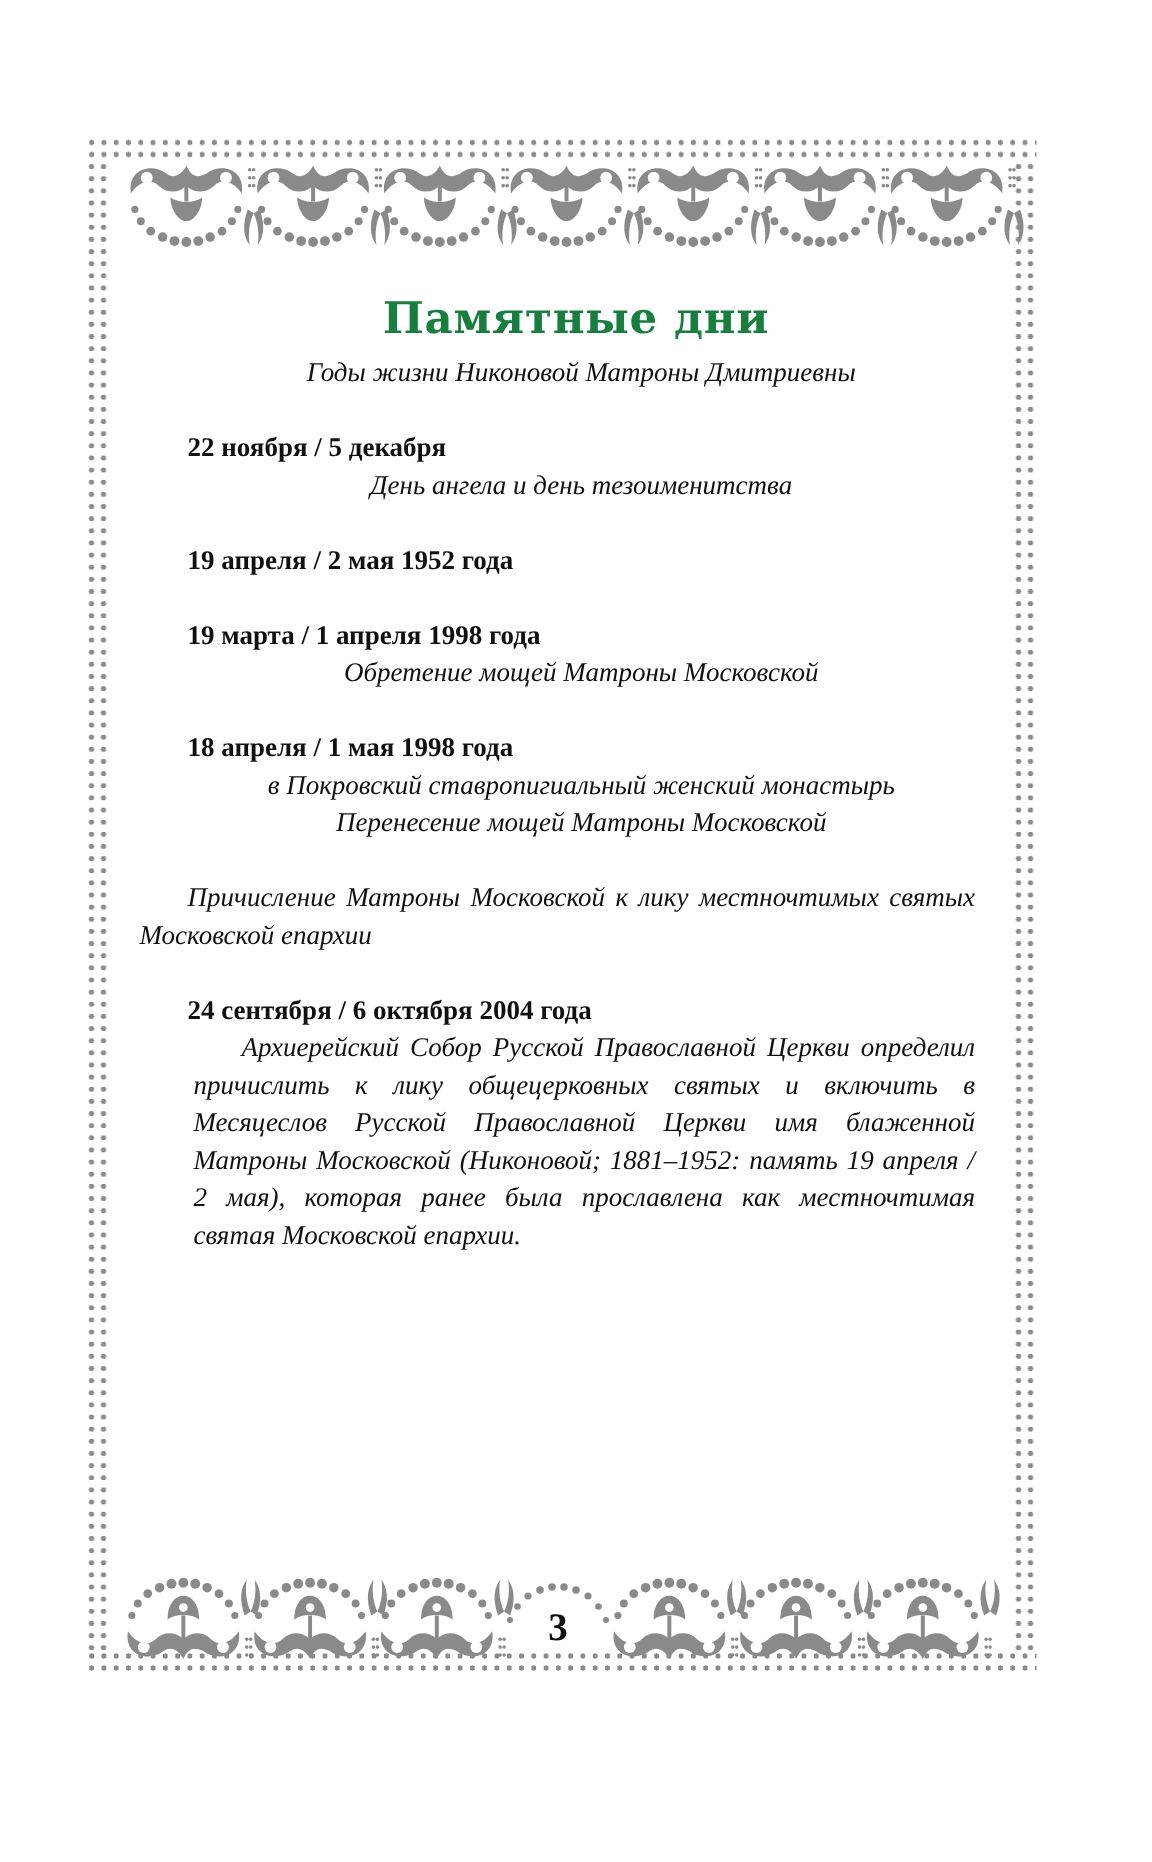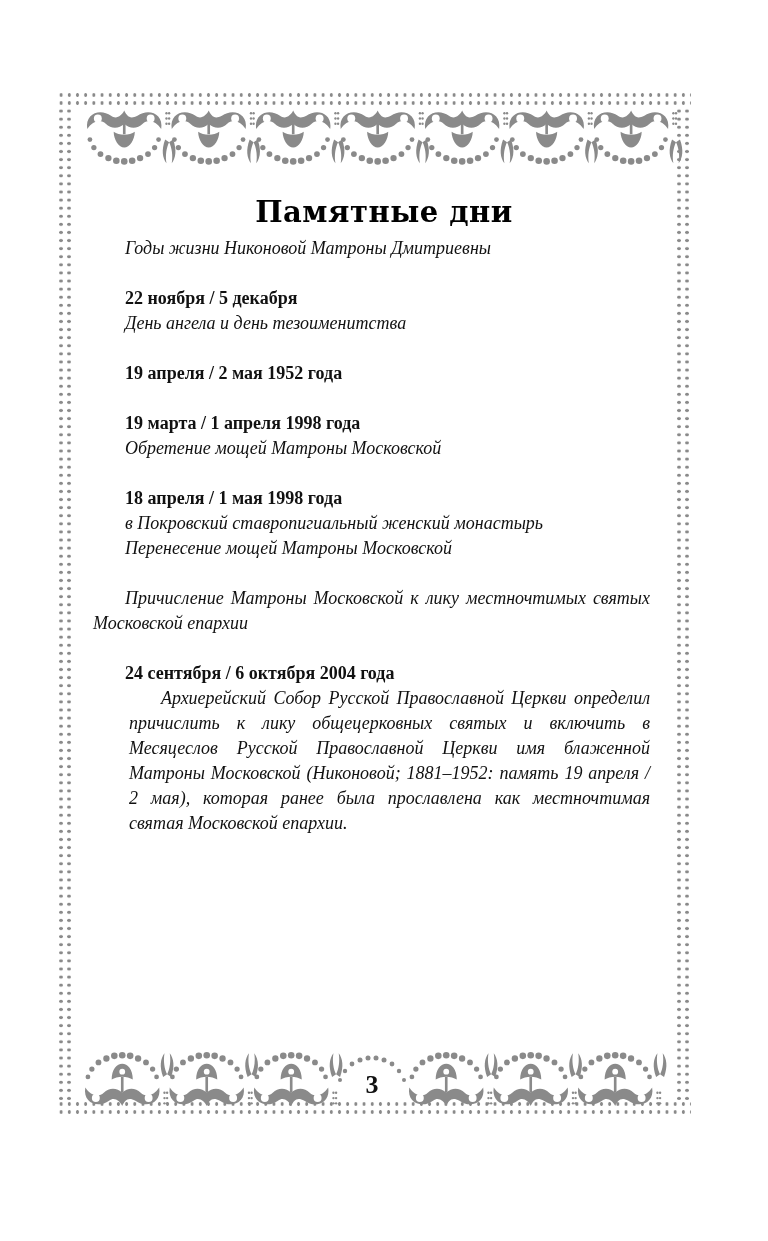--- a/index.html
+++ b/index.html
@@ -2,29 +2,29 @@
 <html><head>
 <meta charset="utf-8">
 <style>
   html, body { margin: 0; padding: 0; background: #ffffff; }
   body { width: 768px; height: 1241px; position: relative; overflow: hidden; font-family: "Liberation Serif", serif; color: #111; }
   .page { position: absolute; left: 0; top: 0; width: 768px; height: 1241px; }
   .border-svg { position: absolute; left: 0; top: 0; }
   .title {
     position: absolute; left: 0; width: 768px; top: 176px; text-align: center;
     font-family: "DejaVu Serif", serif; font-weight: bold; font-size: 29px; letter-spacing: 0.5px;
-    color: #000000;
+    color: #15803d;
   }
   .content { position: absolute; left: 93px; top: 236px; width: 557px; }
   .entry { margin-bottom: 25px; }
   .date { font-weight: bold; font-size: 18px; line-height: 25px; padding-left: 32px; }
   .desc { font-style: italic; font-size: 18px; line-height: 25px; }
   .desc.indented { padding-left: 32px; }
   .desc.para { text-align: justify; text-indent: 32px; text-align-last: left; }
-  .desc .line { display: block; }
+  .desc .line { display: block; text-align: center; }
   .page-number {
     position: absolute; left: 352px; top: 1070px; width: 40px; text-align: center;
     font-family: "Liberation Serif", serif; font-weight: bold; font-size: 26px; color: #111;
   }
 </style>
 </head>
 <body>
 
 <div class="page">
 

